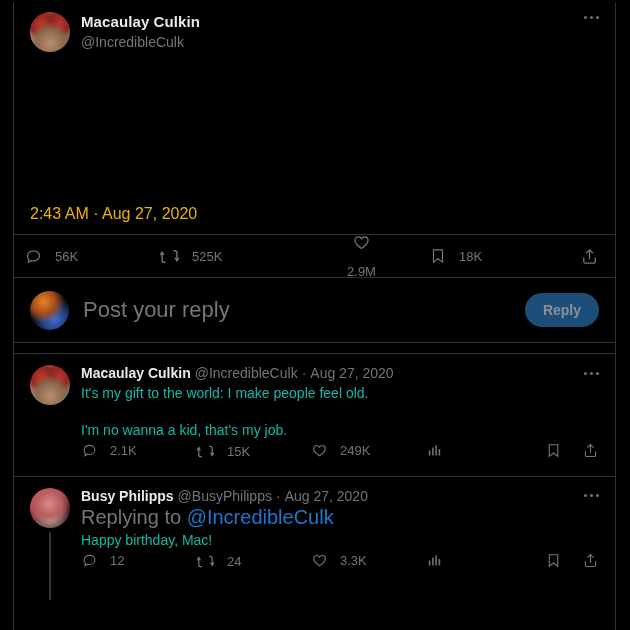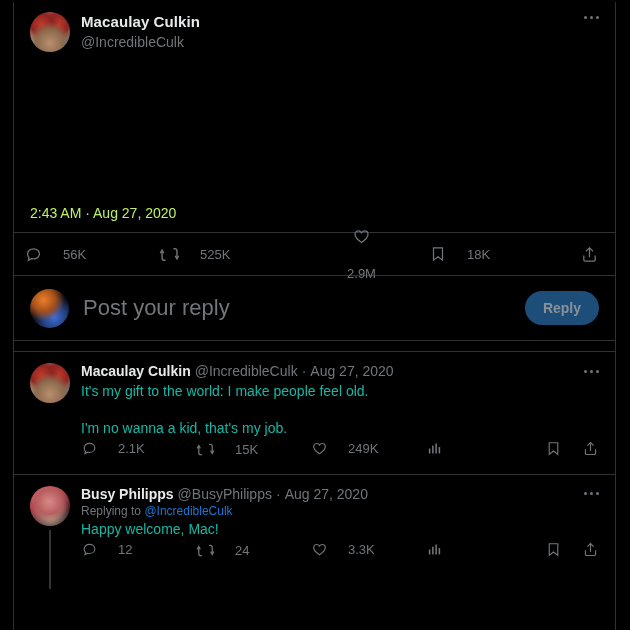--- a/index.html
+++ b/index.html
@@ -96,37 +96,37 @@
   .main-body {
     margin-top: 13px;
     font-size: 17px;
     line-height: 1.35;
   }
   .main-body p { min-height: 23px; }
   .main-body p + p { margin-top: 25px; }
 
   .timestamp {
     margin-top: 21px;
-    font-size: 14px;
-    color: #bef264;
+    font-size: 16px;
+    color: #eab308;
     padding-bottom: 11px;
   }
 
   .rule { height: 1px; background: #2f3336; }
 
   
   .actions {
     display: flex;
     align-items: center;
     height: 42px;
   }
   .act {
     display: flex;
     align-items: center;
-    gap: 20px;
+    gap: 12px;
     color: #71767b;
     font-size: 13px;
     cursor: pointer;
   }
   .act.count-hidden { gap: 0; }
 
   .main-actions { padding: 0 2px 0 10px; }
   .main-actions .act { flex: 0 0 auto; }
   .main-actions .s-reply { width: 135px; }
   .main-actions .s-rt    { width: 135px; }
@@ -178,21 +178,21 @@
 
   .r-head {
     display: flex;
     align-items: center;
     gap: 4px;
     font-size: 14px;
     line-height: 1.2;
   }
   .r-head .name { font-size: 14px; }
   .r-head .dots { margin-left: auto; }
-  .r-replying { font-size: 12px; color: #71767b; margin-top: 2px; }
+  .r-replying { font-size: 20px; color: #71767b; margin-top: 2px; }
   .r-body { font-size: 14px; color: #14b8a6; line-height: 1.35; margin-top: 2px; }
   .r-body p + p { margin-top: 18px; }
 
   .r-actions { display: flex; align-items: flex-start; height: 34px; margin-top: 2px; }
   .r-actions .act { flex: 0 0 auto; font-size: 13px; }
   .r-actions .s-reply { width: 115px; }
   .r-actions .s-rt    { width: 115px; }
   .r-actions .s-like  { width: 115px; }
   .r-actions .s-an    { width: 115px; }
   .r-actions .s-bm    { margin-left: auto; padding-right: 20px; }
@@ -361,21 +361,21 @@
           <span class="meta">·</span>
           <span class="meta">Aug 27, 2020</span>
           <div class="dots">
               <i></i>
               <i></i>
               <i></i>
             </div>
         </div>
         <div class="r-replying"><span>Replying to </span><span class="link">@IncredibleCulk</span></div>
         <div class="r-body">
-          <p>Happy welcome, Mac!</p>
+          <p>Happy birthday, Mac!</p>
         </div>
 
         <div class="r-actions">
           <div class="act s-reply">
             <svg width="17" height="17" viewBox="0 0 24 24">
               <path class="ico" d="M4.5 11.2c0-3.6 3.2-6.4 7.5-6.4s7.5 2.8 7.5 6.4-3.2 6.4-7.5 6.4c-.9 0-1.8-.12-2.6-.35L5.6 19.2l.7-3.1c-1.1-1.1-1.8-2.5-1.8-4.9z"></path>
             </svg>
             <span>12</span>
           </div>
           <div class="act s-rt">

